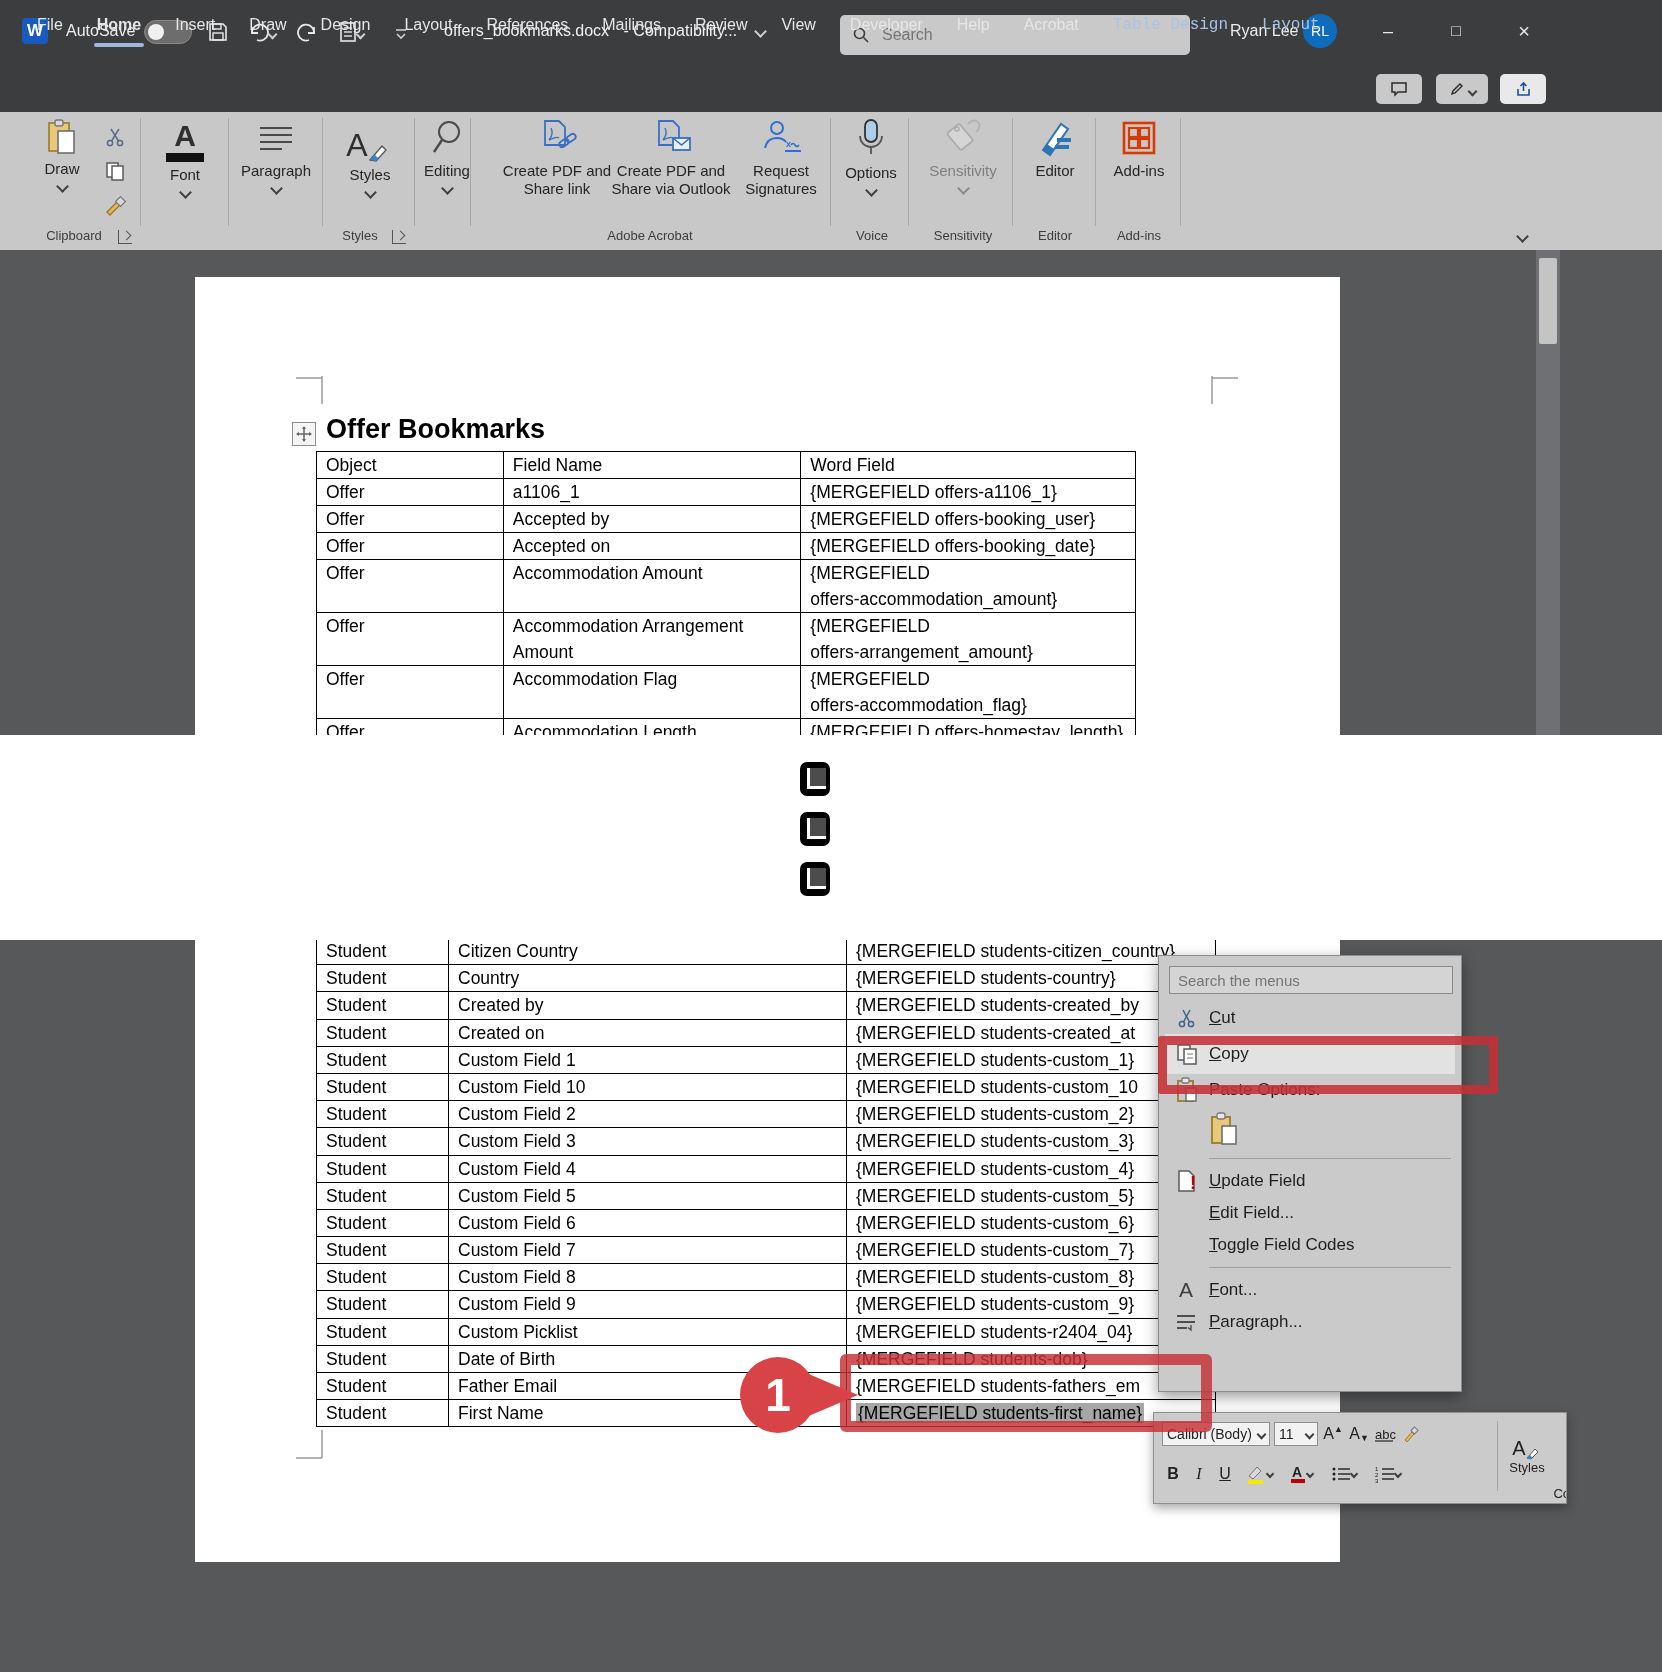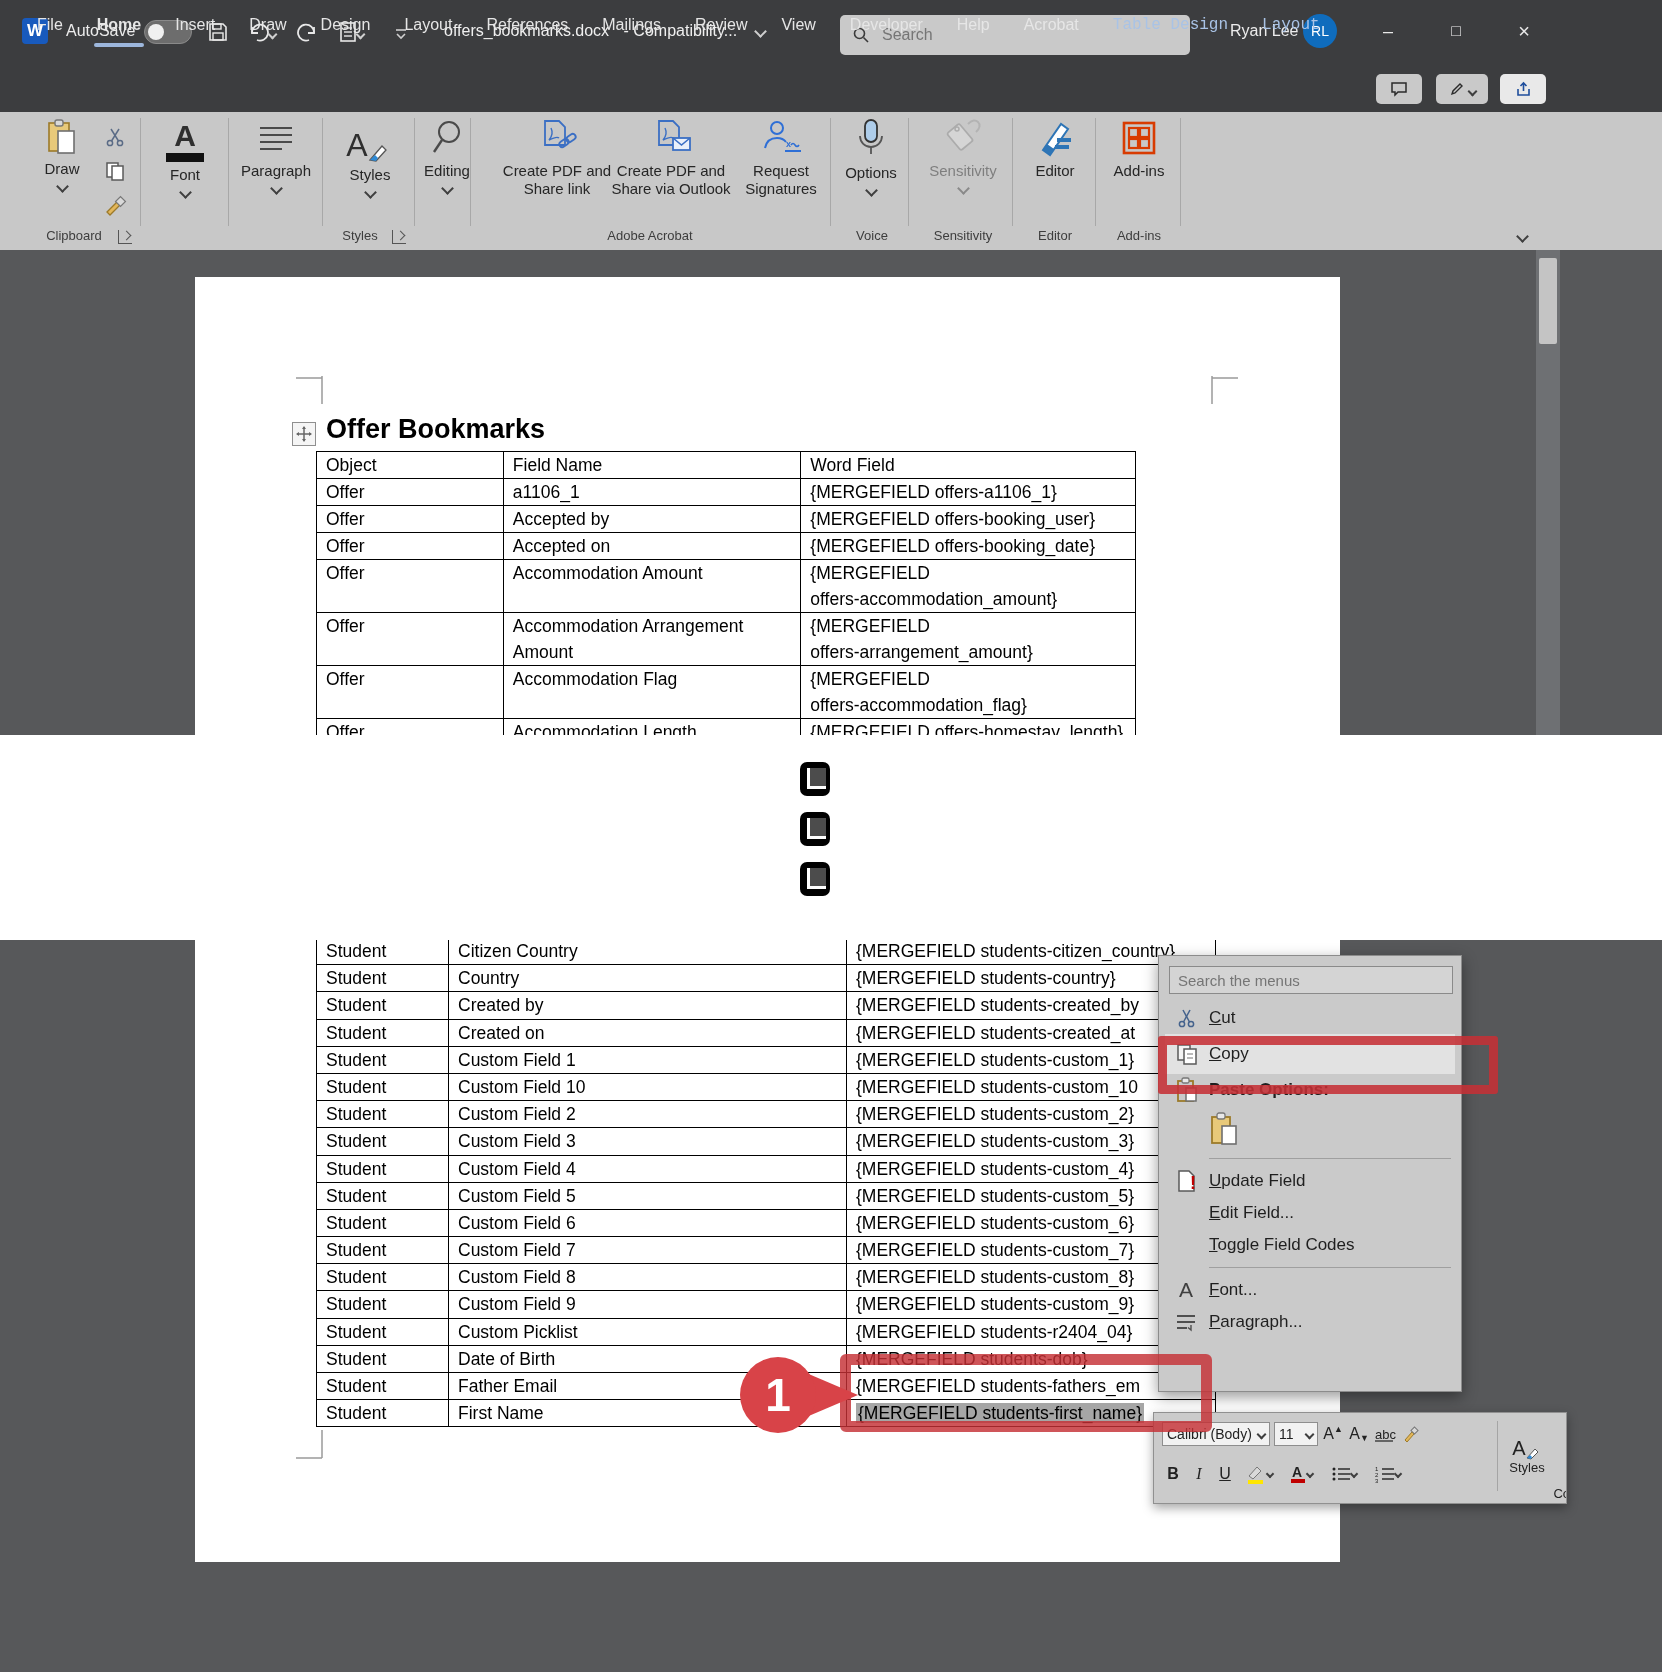--- a/index.html
+++ b/index.html
@@ -73,21 +73,21 @@
   #scroll-track{left:1536px;top:250px;width:24px;height:485px;background:#6e7073;z-index:7;}
   #scroll-thumb{left:3px;top:8px;width:18px;height:86px;background:#c4c4c4;border-radius:2px;position:absolute;}
 
   
   #ctx-menu{left:1158px;top:955px;width:304px;height:437px;background:#cacaca;border:1px solid #8c8c8c;
             box-shadow:0 5px 14px rgba(0,0,0,.4);z-index:50;box-sizing:border-box;padding:10px 6px 6px 6px;}
   #menu-search{width:284px;height:28px;background:#d4d4d4;border:1px solid #8a8a8a;box-sizing:border-box;margin:0 0 8px 4px;display:flex;align-items:center;}
   #menu-search input{border:none;background:transparent;outline:none;font-size:15px;color:#5f5f5f;padding:0 8px;width:260px;font-family:"Liberation Sans",sans-serif;}
   .mi{display:flex;align-items:center;height:32px;font-size:17px;color:#1f1f1f;}
   .mi.hl{background:#e2e2e2;height:40px;}
-  .mi.bold .milabel{font-weight:bold;}
+  .mi.bold .milabel{font-weight:normal;}
   .mic{width:44px;display:flex;align-items:center;justify-content:center;flex:none;}
   .msep{height:1px;background:#9f9f9f;margin:6px 4px 6px 44px;}
   .mpaste{height:46px;display:flex;align-items:center;padding-left:44px;}
   .mi u{text-decoration:underline;}
 
   
   #minibar{left:1153px;top:1412px;width:414px;height:92px;background:#cbcbcb;border:1px solid #909090;
            box-shadow:0 4px 10px rgba(0,0,0,.35);z-index:55;box-sizing:border-box;overflow:hidden;}
   .mb-row{position:absolute;left:8px;display:flex;align-items:center;gap:4px;}
   .combo{background:#f2f2f2;border:1px solid #8e8e8e;font-size:14px;color:#222;display:flex;align-items:center;justify-content:space-between;padding:0 4px;height:24px;box-sizing:border-box;}

